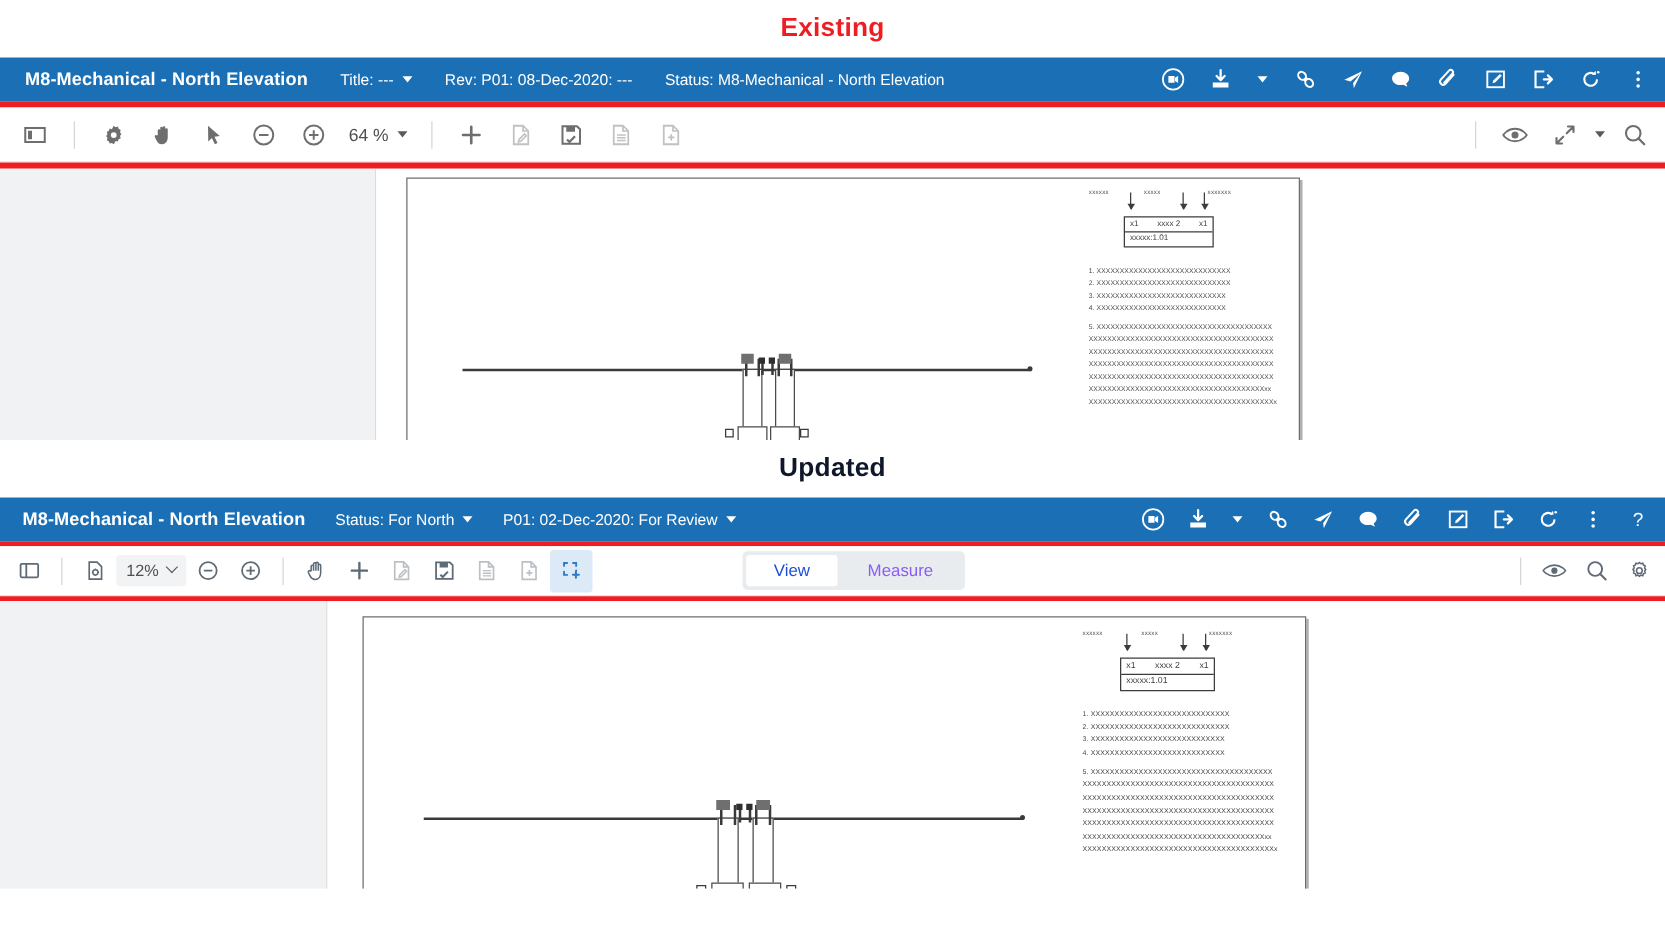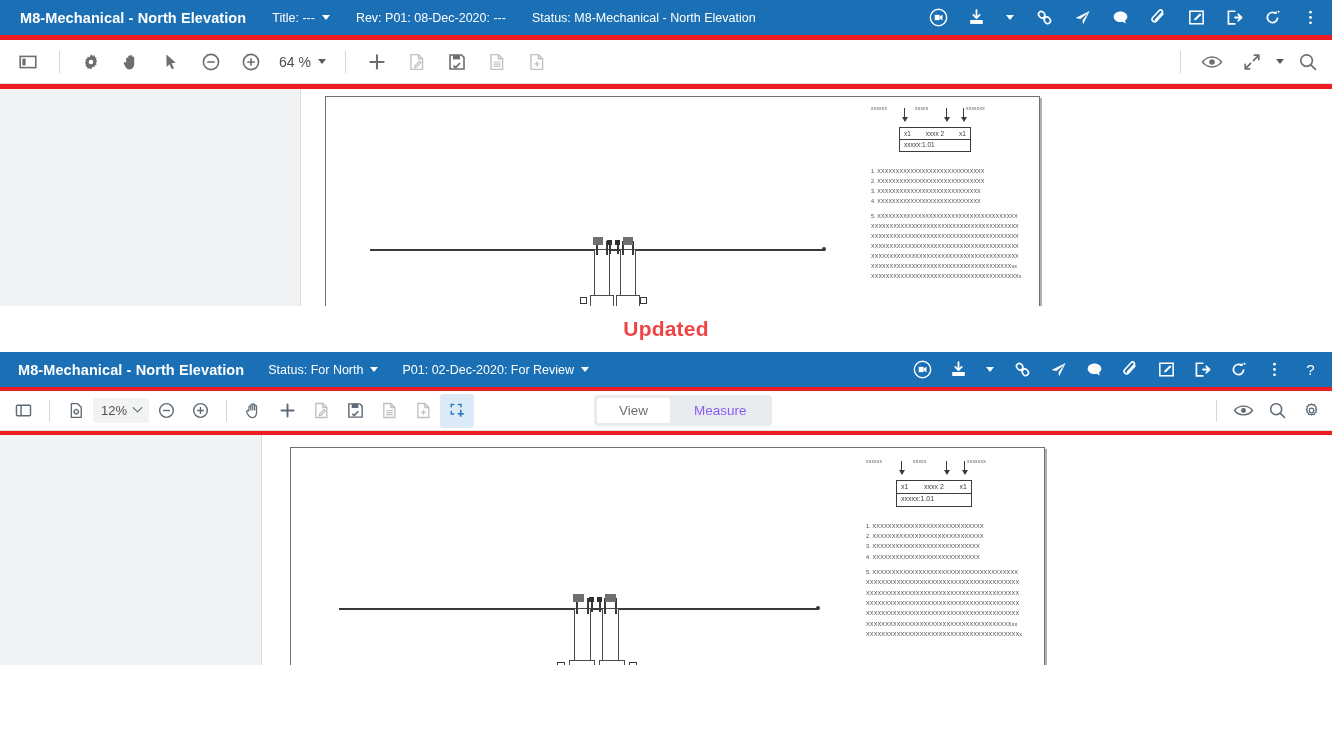--- a/index.html
+++ b/index.html
@@ -15,21 +15,21 @@
 
   
   .section-label {
     width: 100%;
     text-align: center;
     font-size: 21px;
     font-weight: bold;
     letter-spacing: .2px;
   }
   .label-existing { color: #ee1d23; height: 46px; line-height: 46px; }
-  .label-updated  { color: #ef4444; height: 46px; line-height: 46px; }
+  .label-updated  { color: #0f172a; height: 46px; line-height: 46px; }
 
   
   .appbar {
     position: relative;
     background: #1a6fb5;
     color: #ffffff;
     display: flex;
     align-items: center;
     height: 35px;
     padding: 0 12px 0 20px;
@@ -147,21 +147,21 @@
   }
   .mode-switch .seg {
     font-size: 13.5px;
     padding: 5px 22px;
     border-radius: 3px;
     color: #8b5cf6;
     cursor: pointer;
   }
   .mode-switch .seg.on {
     background: #ffffff;
-    color: #737373;
+    color: #1d4ed8;
   }
 
   .tb-right { margin-left: auto; display: flex; align-items: center; }
 
   
   .viewer {
     position: relative;
     display: flex;
     background: #ffffff;
     overflow: hidden;
@@ -264,20 +264,21 @@
     white-space: nowrap;
   }
   .v-bot .note-line { font-size: 5.6px; }
   .note-wrap { margin-top: 5px; }
 </style>
 </head>
 <body>
 
 <div class="page">
 
+  <div class="section-label label-existing">Existing</div>
 
   <div class="appbar v1">
     <span class="doc-title">M8-Mechanical - North Elevation</span>
 
     <span class="bar-field">
       <span>Title: ---</span>
       <i class="caret-down"></i>
     </span>
 
     <span class="bar-field plain">

